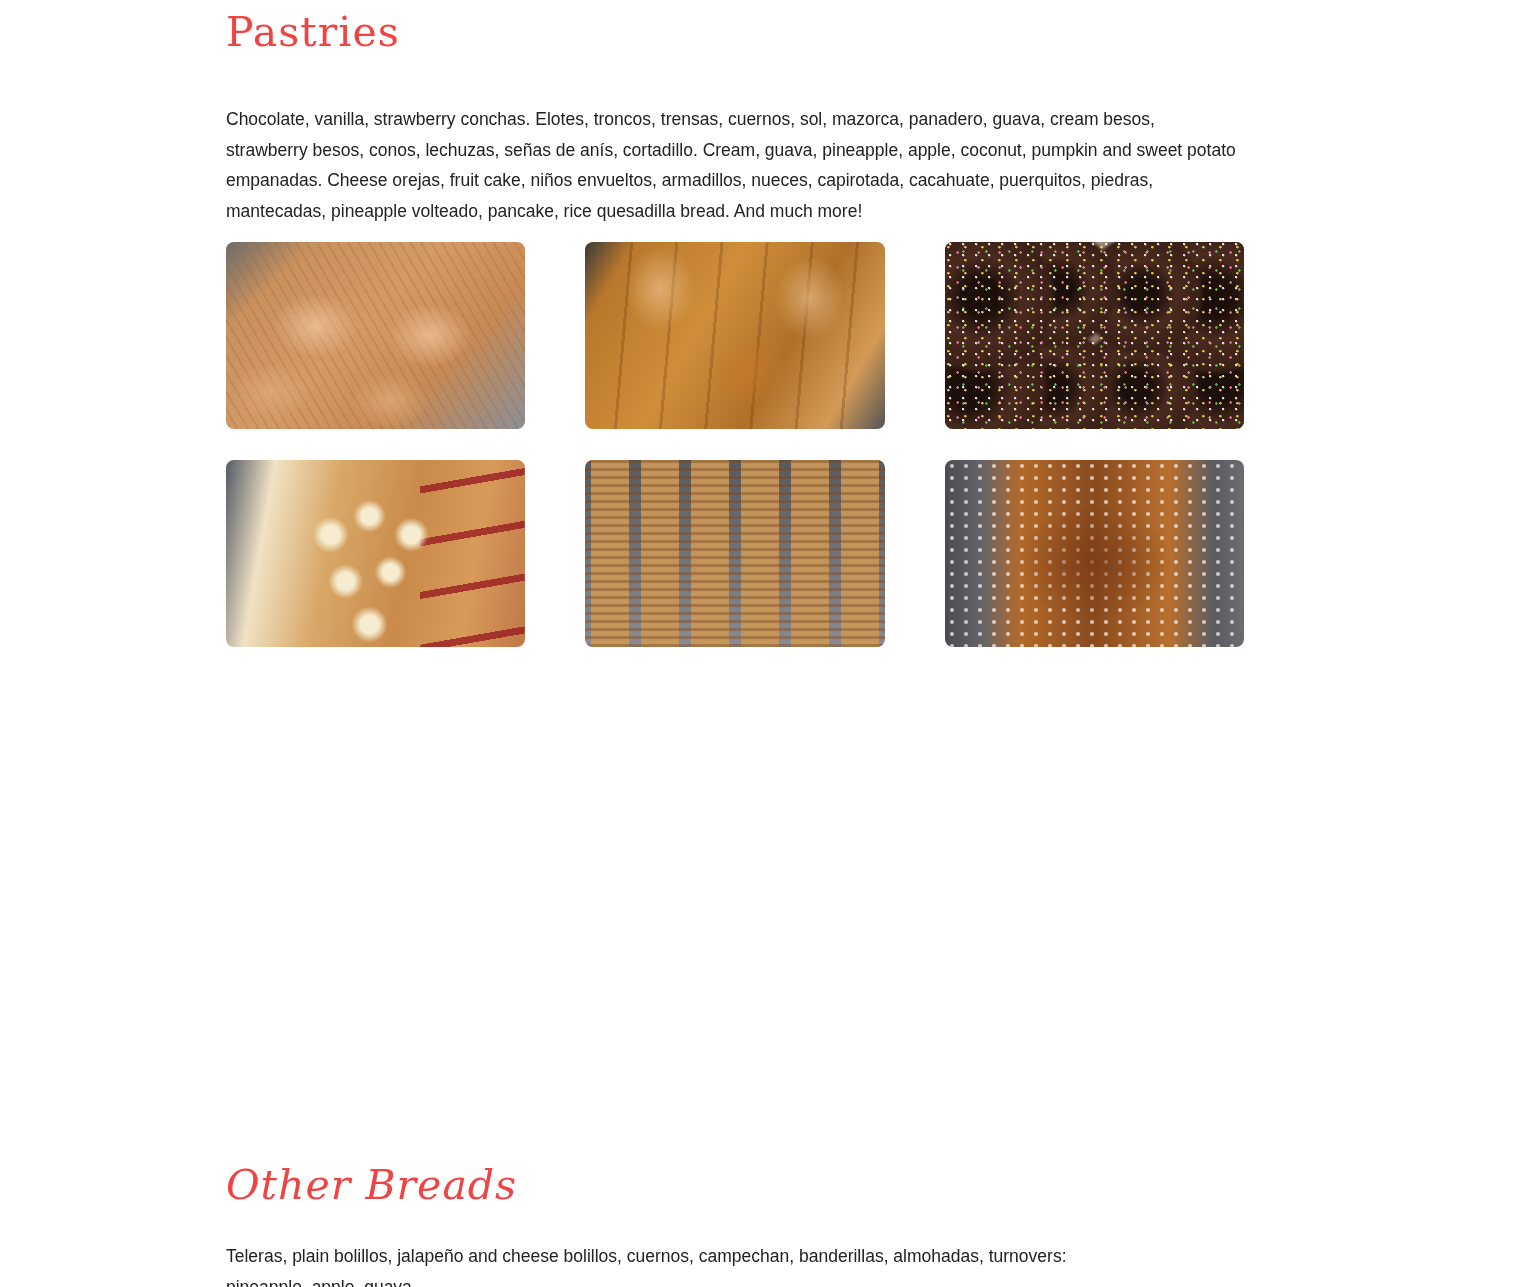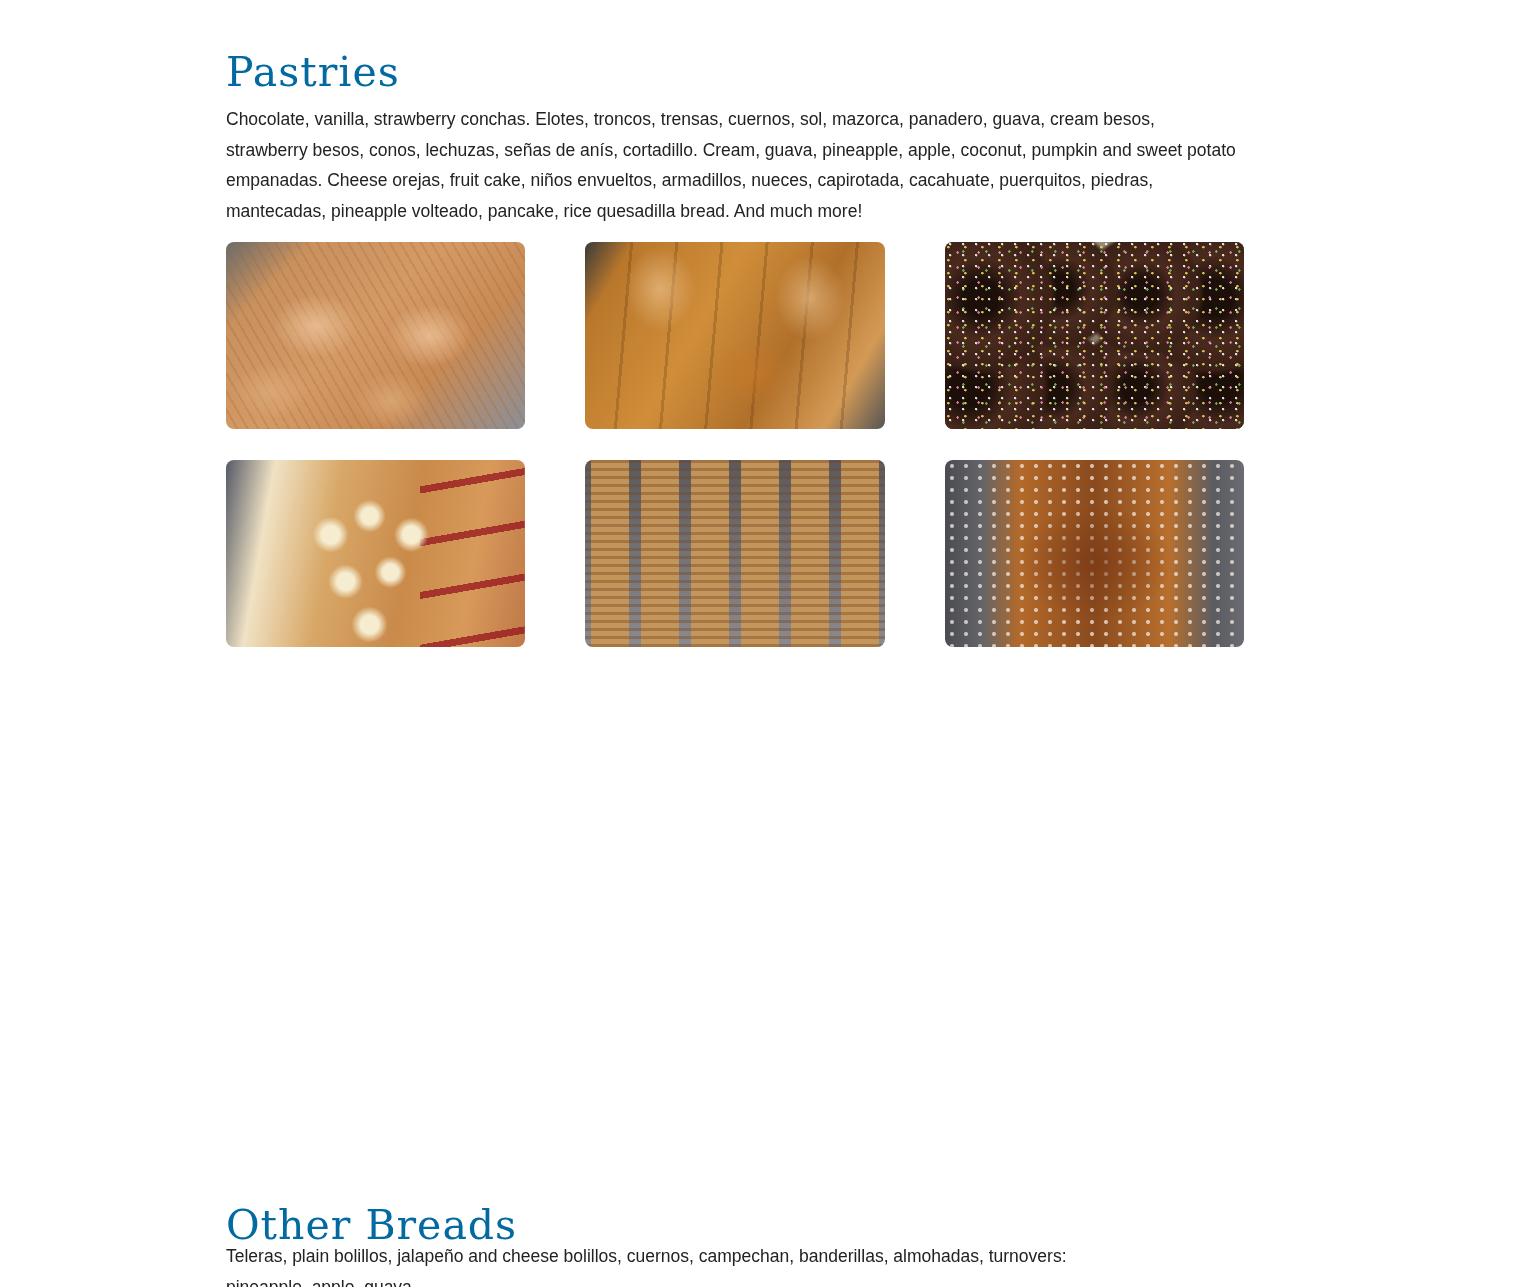--- a/index.html
+++ b/index.html
@@ -5,29 +5,28 @@
     * { box-sizing: border-box; margin: 0; padding: 0; }
     html, body { width: 1530px; height: 1287px; background: #ffffff; overflow: hidden; }
     body { position: relative; font-family: "Liberation Sans", sans-serif; color: #222222; }
 
     .section { position: absolute; left: 226px; width: 1018px; }
     .section-pastries { top: 0; }
     .section-other { top: 1155px; }
 
     .section-title {
       font-family: "DejaVu Serif", serif;
-      color: #0369a1;
+      color: #ef4444;
       font-weight: normal;
       font-size: 41px;
       letter-spacing: 1px;
       line-height: 1;
-      margin-top: 40px;
     }
     .section-pastries .section-title { position: absolute; top: 12px; left: 0; }
-    .section-other .section-title { position: absolute; top: 10px; left: 0; }
+    .section-other .section-title { position: absolute; top: 10px; left: 0; font-style: italic; }
 
     .section-desc {
       font-family: "Liberation Sans", sans-serif;
       font-size: 17.5px;
       line-height: 30.5px;
       color: #222222;
       width: 1010px;
     }
     .section-pastries .section-desc { position: absolute; top: 104px; left: 0; }
     .section-other .section-desc { position: absolute; top: 86px; left: 0; width: 860px; }

